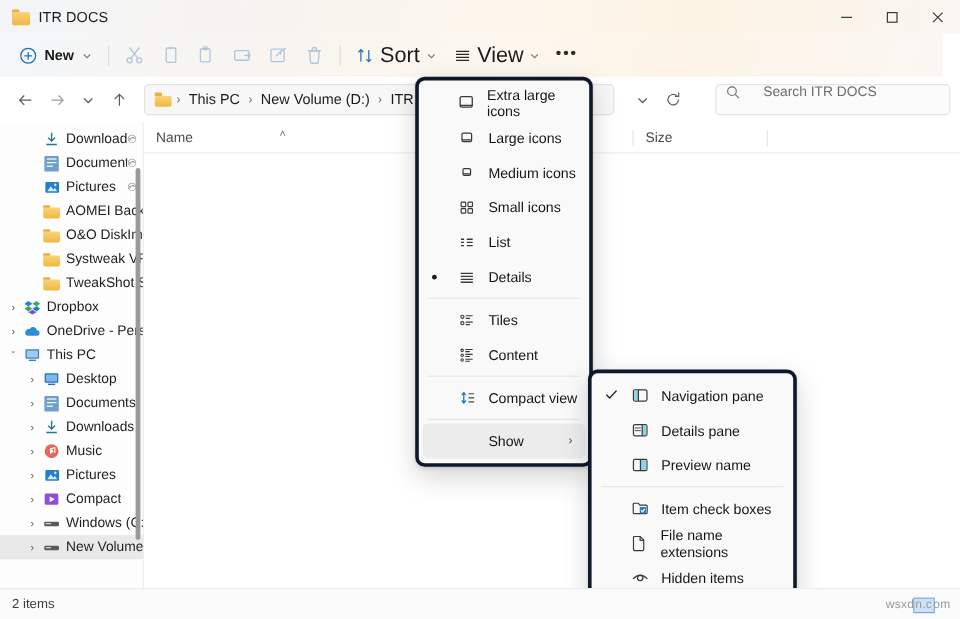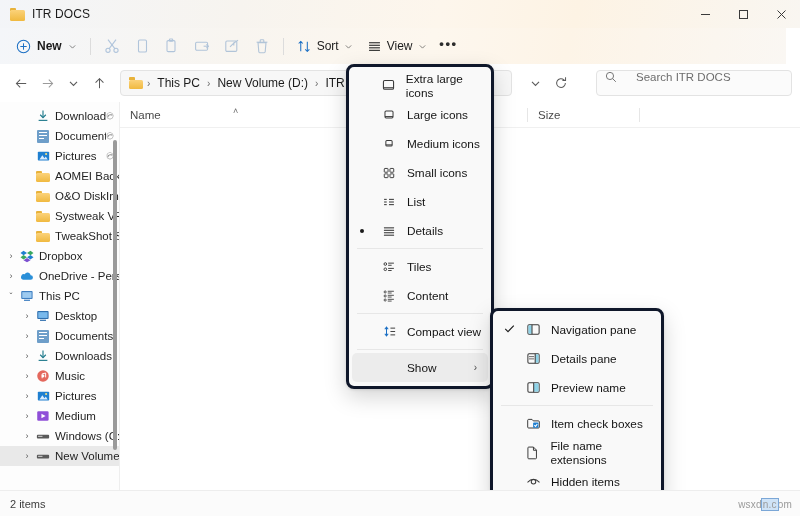--- a/index.html
+++ b/index.html
@@ -64,21 +64,21 @@
     width: 1px; height: 17px; background: #dcdcdc; margin: 0 6px;
   }
   .cmd-ico {
     width: 30px; height: 26px; display: flex; align-items: center; justify-content: center;
     opacity: .32;
   }
   .cmd-btn {
     display: flex; align-items: center; gap: 5px; height: 26px;
     padding: 0 7px; border-radius: 4px;
   }
-  .cmd-btn .lbl { font-size: 12px; color: #1b1b1b; text-align: center; }
+  .cmd-btn .lbl { font-size: 18px; color: #1b1b1b; text-align: center; }
   .cmd-dots {
     width: 30px; height: 26px; display: flex; align-items: center; justify-content: center;
     letter-spacing: 1.6px; font-size: 13px; color: #2d2d2d; font-weight: 700;
     padding-bottom: 5px;
   }
 
   
   .addrrow {
     position: absolute; left: 0; top: 64px; width: 800px; height: 38px;
     background: #ffffff; display: flex; align-items: center;
@@ -548,21 +548,21 @@
       <span class="nav-lbl">Pictures</span>
     </div>
     <div class="nav-item" style="position:absolute;top:304px;left:0;width:120px;padding-left:20px">
       <span class="nav-twisty">›</span>
       <span class="nav-ic">
         <svg width="14" height="14" viewBox="0 0 16 16">
           <rect x="1.4" y="2.6" width="13" height="10.8" rx="1.4" fill="#8f4fd8"></rect>
           <polygon points="6.2,5.4 11,8 6.2,10.6" fill="#fff"></polygon>
         </svg>
       </span>
-      <span class="nav-lbl">Medium</span>
+      <span class="nav-lbl">Compact</span>
     </div>
     <div class="nav-item" style="position:absolute;top:324px;left:0;width:120px;padding-left:20px">
       <span class="nav-twisty">›</span>
       <span class="nav-ic">
         <svg width="14" height="14" viewBox="0 0 16 16">
           <rect x="1" y="6.6" width="14" height="4.2" rx="1" fill="#5a5a5a"></rect>
           <rect x="2.4" y="7.8" width="5" height="1.2" fill="#cfcfcf"></rect>
         </svg>
       </span>
       <span class="nav-lbl">Windows (C:)</span>

